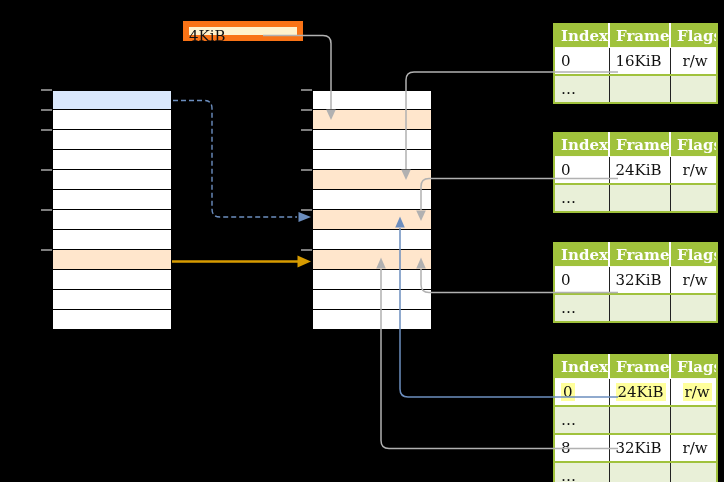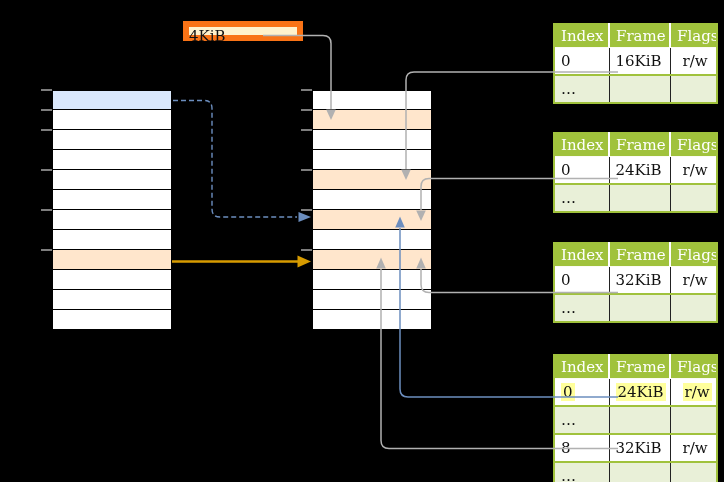--- a/index.html
+++ b/index.html
@@ -16,21 +16,21 @@
   .cell.orange{background:#ffe6cc;}
   
   .tick{position:absolute;width:11px;height:2px;background:#7d7d7d;}
   
   .label-box{position:absolute;left:183px;top:21px;width:120px;height:20px;background:#fff2cc;
              border:6px solid #f97316;box-sizing:border-box;text-align:left;line-height:18px;
              font-size:15px;color:#111;}
   
   table.ptable{position:absolute;left:553px;width:163px;border-collapse:collapse;table-layout:fixed;
                background:#fff;border:2px solid #a0c23c;font-size:15px;color:#111;}
-  table.ptable th{background:#a0c23c;color:#fff;font-weight:normal;text-align:left;
+  table.ptable th{background:#a0c23c;color:#fff;font-weight:bold;text-align:left;
                   padding:1px 0 2px 6px;border-right:2px solid #fff;border-bottom:1px solid #fbfbf4;
                   height:19px;overflow:hidden;}
   table.ptable th:last-child{border-right:none;}
   table.ptable td{padding:2px 0 3px 6px;border-right:1px solid #222;border-top:2px solid #a0c23c;
                   height:21px;overflow:hidden;white-space:nowrap;}
   table.ptable td:last-child{border-right:none;padding-left:12px;}
   table.ptable tr.first td{border-top:none;}
   table.ptable tr.dots td{background:#e9f0d8;}
   #table1{top:23px;} #table2{top:132px;} #table3{top:242px;} #table4{top:354px;}
   .hl{background:#ffff9b;padding:0 2px;}

